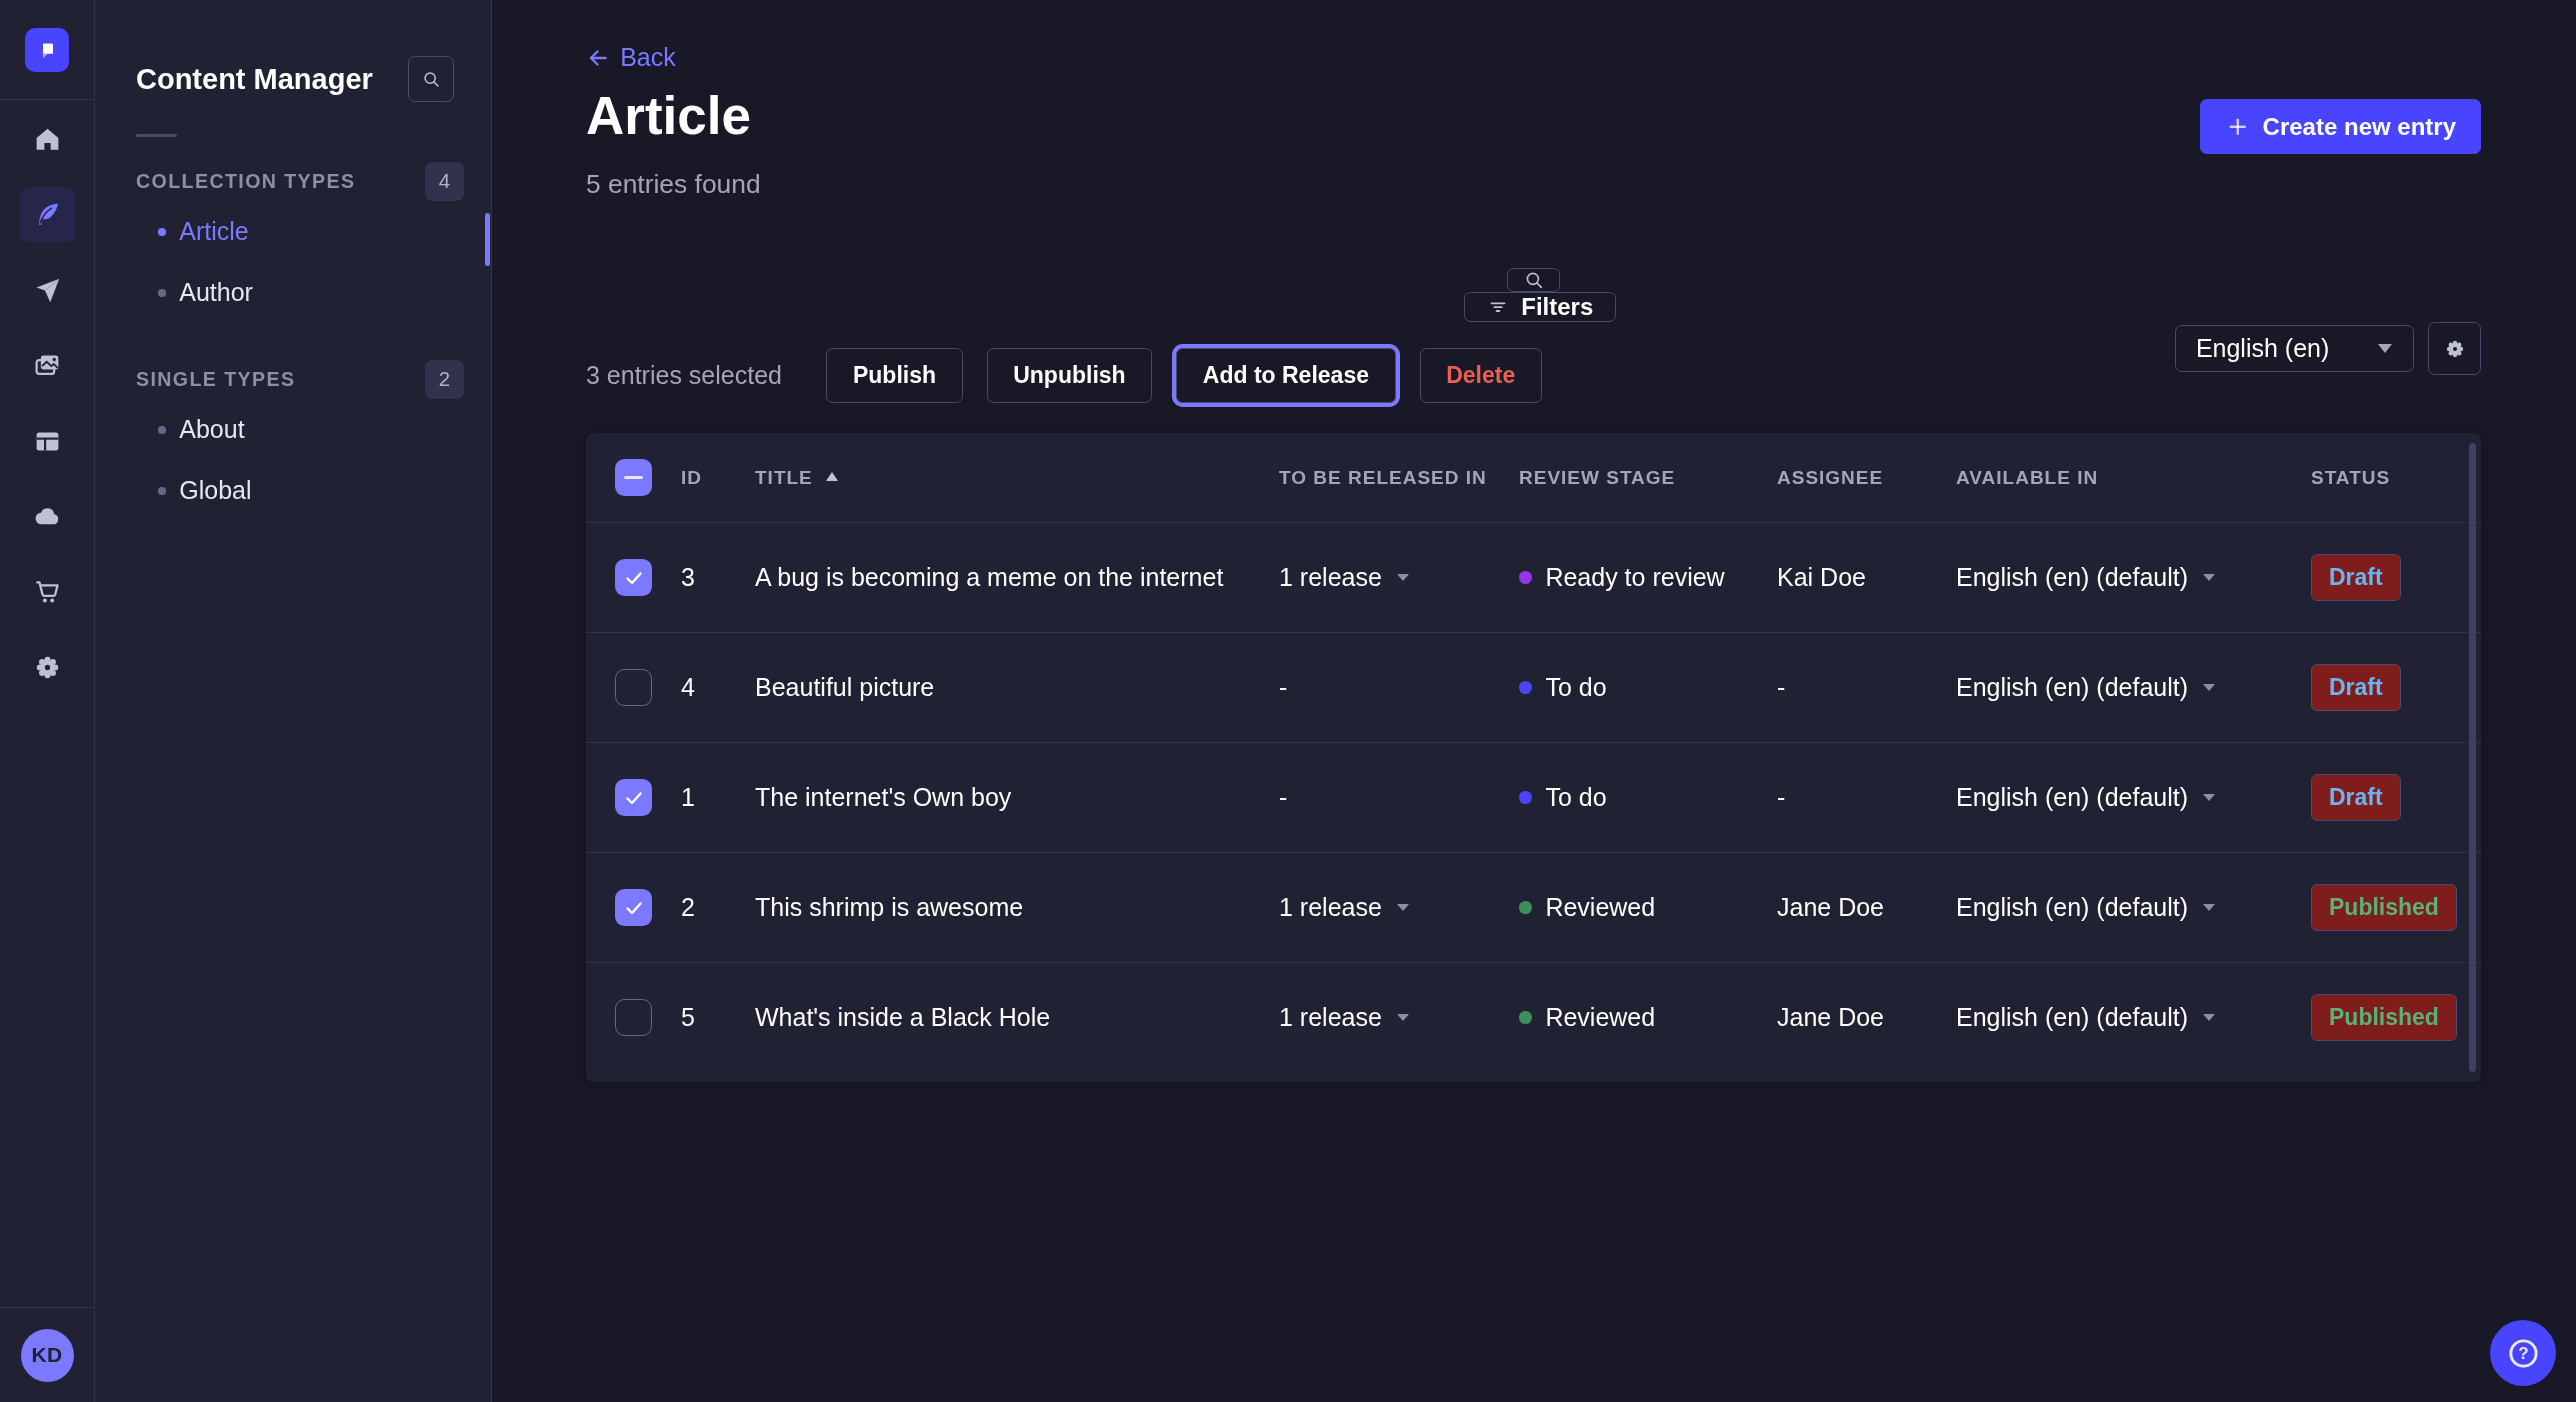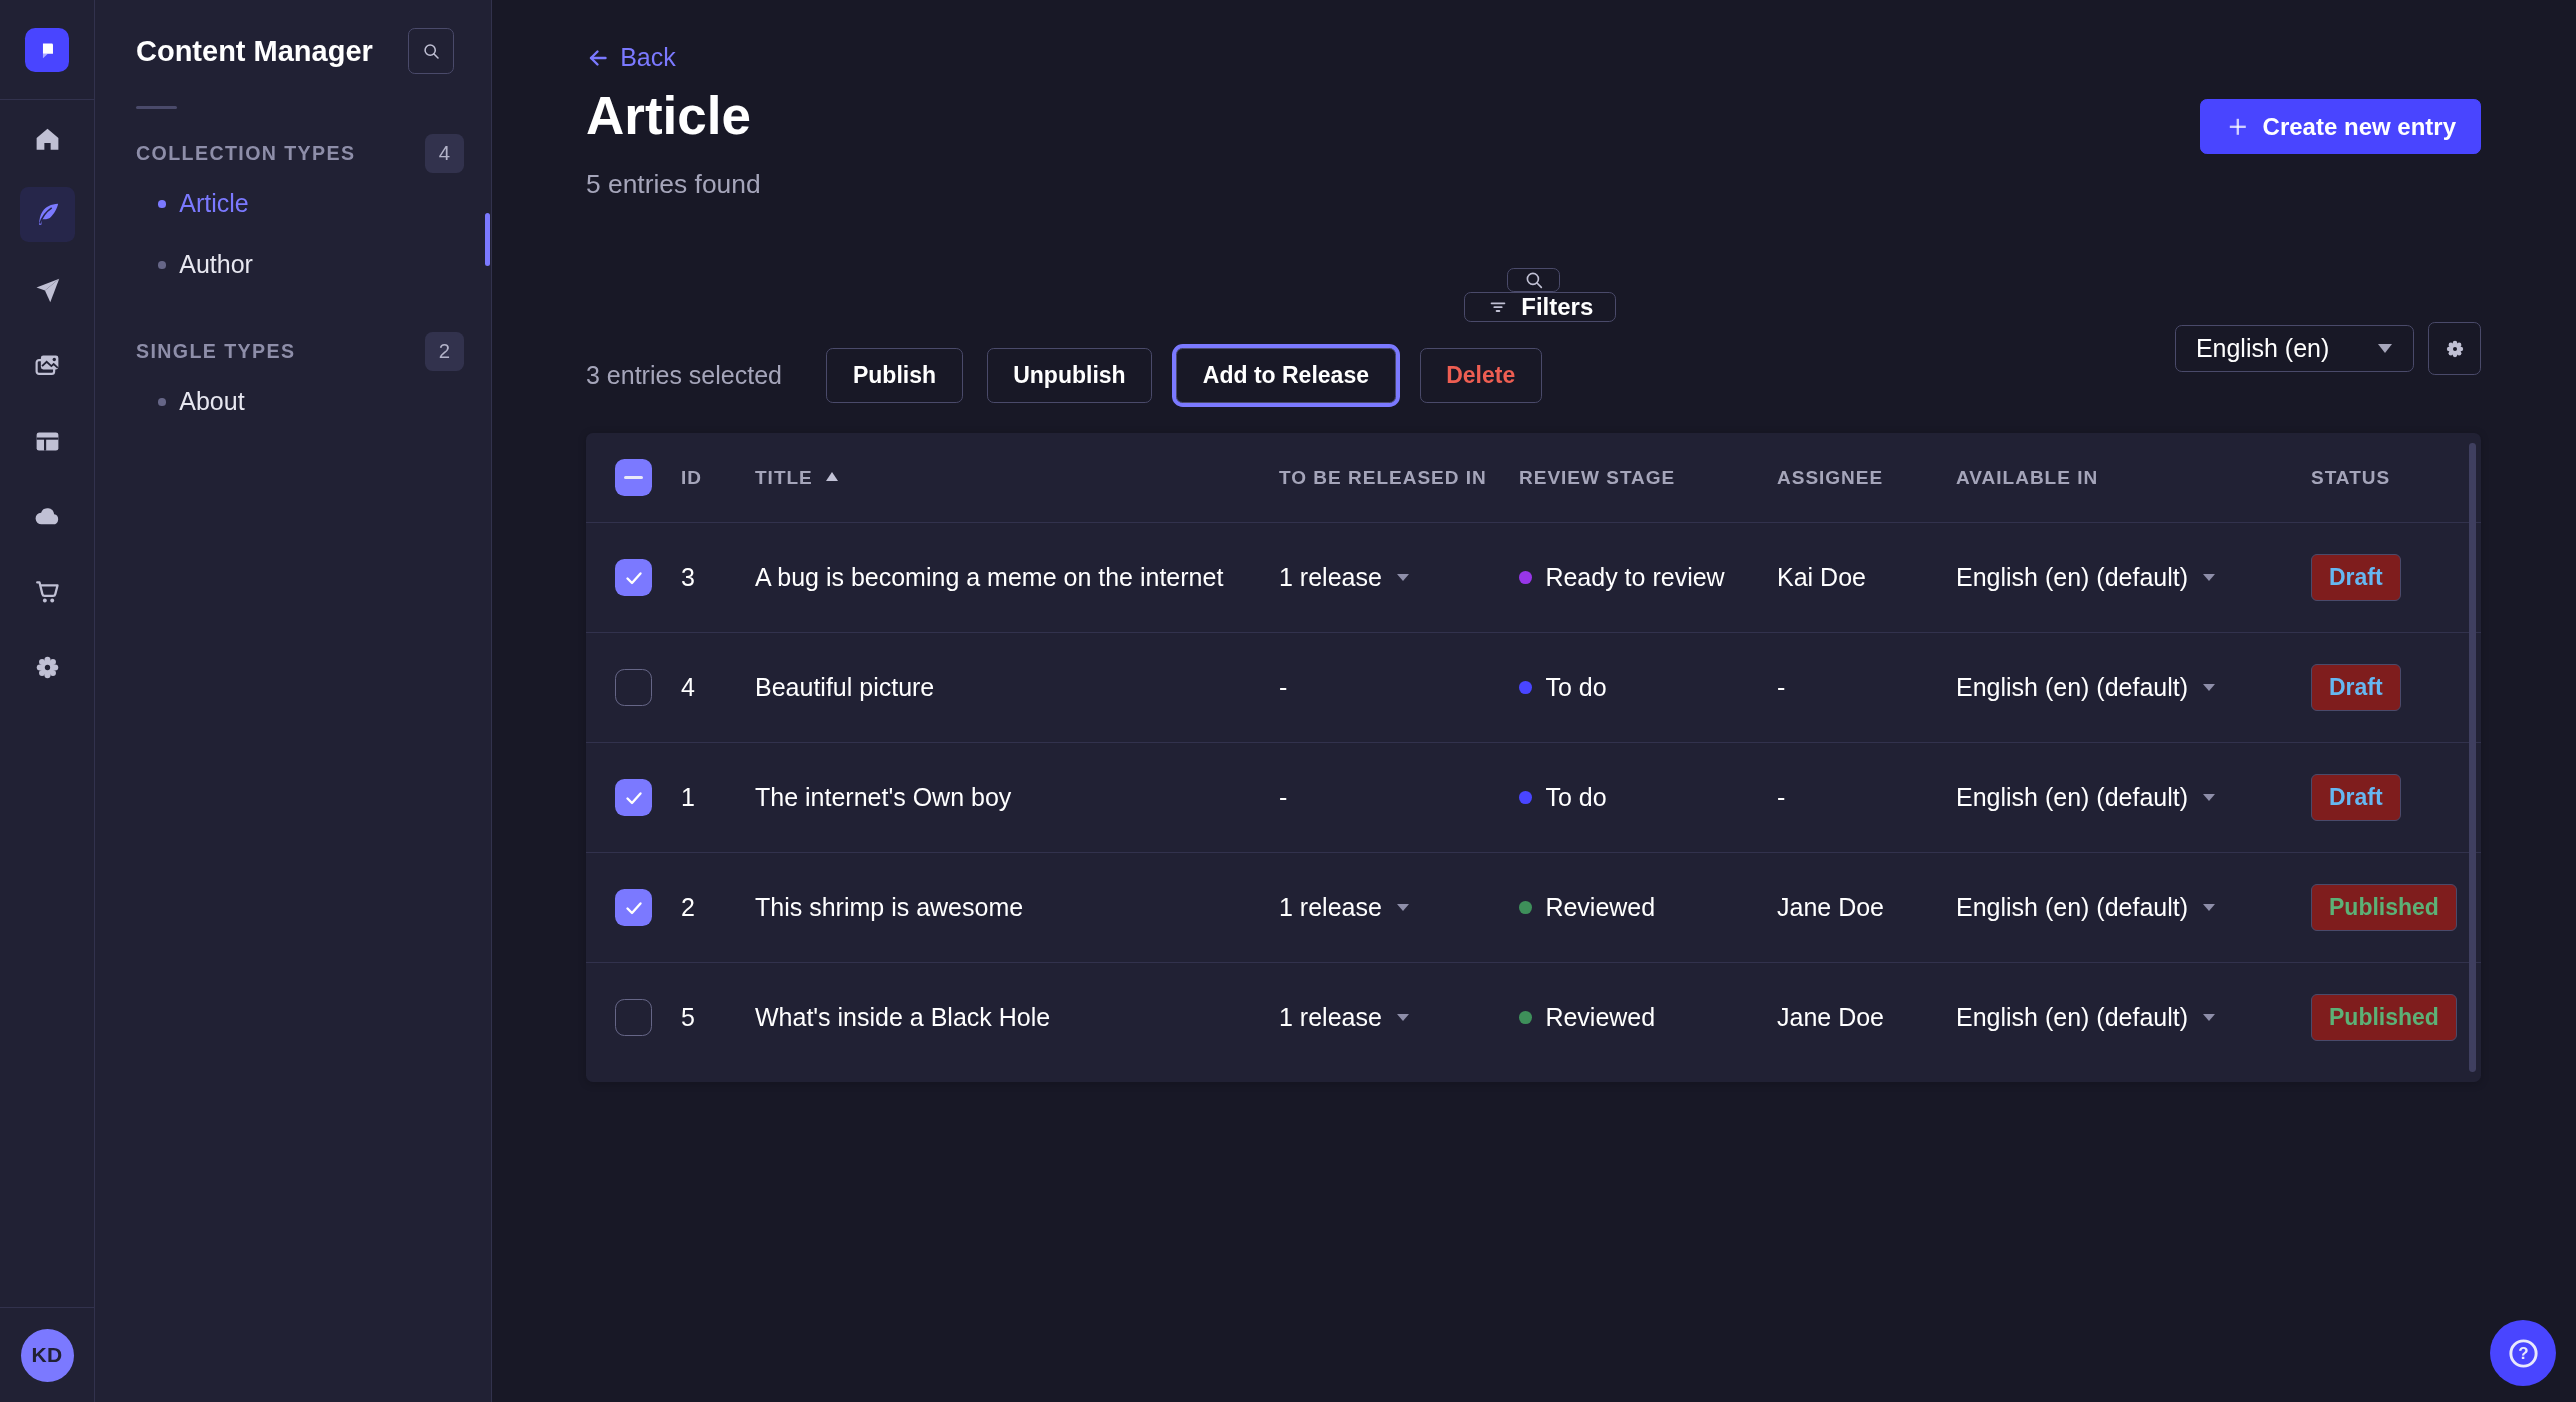--- a/index.html
+++ b/index.html
@@ -12,21 +12,21 @@
   .logo-tile { width:44px; height:44px; border-radius:10.2px; background:#4945ff; display:flex; align-items:center; justify-content:center; }
   .rail-menu { position:absolute; top:100px; left:0; right:0; display:flex; flex-direction:column; align-items:center; padding-top:12px; gap:20.4px; }
   .rail-item { width:55px; height:55px; border-radius:8.5px; display:flex; align-items:center; justify-content:center; color:#c0c0d4; cursor:pointer; }
   .rail-item svg { width:29px; height:29px; }
   .rail-item.active { background:#26264a; color:#7b79ff; }
   .rail-bottom { position:absolute; bottom:0; left:0; width:100%; height:95px; border-top:0.9px solid #32324d; display:flex; align-items:center; justify-content:center; }
   .avatar { width:53px; height:53px; border-radius:50%; background:#7b79ff; color:#212134; font-size:21px; font-weight:700; display:flex; align-items:center; justify-content:center; letter-spacing:0.4px; }
 
   
   #subnav { position:absolute; left:95px; top:0; width:397px; height:100%; background:#212134; border-right:0.9px solid #32324d; }
-  .subnav-head { display:flex; align-items:center; justify-content:space-between; padding:28px 37px 0 41px; }
+  .subnav-head { display:flex; align-items:center; justify-content:space-between; padding:56px 37px 0 41px; }
   .subnav-title { font-size:29px; font-weight:700; color:#fff; }
   .subnav-search { width:46px; height:46px; border-radius:6.8px; border:0.9px solid #4a4a6a; background:transparent; display:flex; align-items:center; justify-content:center; color:#c0c0d4; cursor:pointer; }
   .subnav-search svg { width:20.4px; height:20.4px; }
   .subnav-dash { width:41px; height:2.6px; background:#4a4a6a; border-radius:1.7px; margin:32px 0 0 41px; }
   .section { margin-top:25.6px; }
   .section + .section { margin-top:37px; }
   .section-head { display:flex; align-items:center; justify-content:space-between; padding:0 27px 0 41px; height:39px; }
   .section-label { font-size:19.6px; font-weight:700; letter-spacing:1.4px; color:#8e8ea9; text-transform:uppercase; }
   .section-badge { min-width:39px; height:39px; padding:0 8.5px; border-radius:7.7px; background:#32324d; color:#b3b3c9; font-size:20.4px; display:flex; align-items:center; justify-content:center; }
   .nav-item { position:relative; height:61px; display:flex; align-items:center; padding-left:63px; gap:13.6px; color:#e7e7f0; font-size:25px; cursor:pointer; }
@@ -194,20 +194,24 @@
     </div>
 
     <div class="section">
       <div class="section-head">
         <span class="section-label">SINGLE TYPES</span>
         <span class="section-badge">2</span>
       </div>
       <div class="nav-item">
           <span class="bullet"></span>
           <span>About</span>
+        </div>
+      <div class="nav-item">
+          <span class="bullet"></span>
+          <span>Global</span>
         </div>
     </div>
 
     <div class="active-indicator"></div>
   </nav>
 
   <main id="main">
     <div class="content">
 
       <div class="back-row">

